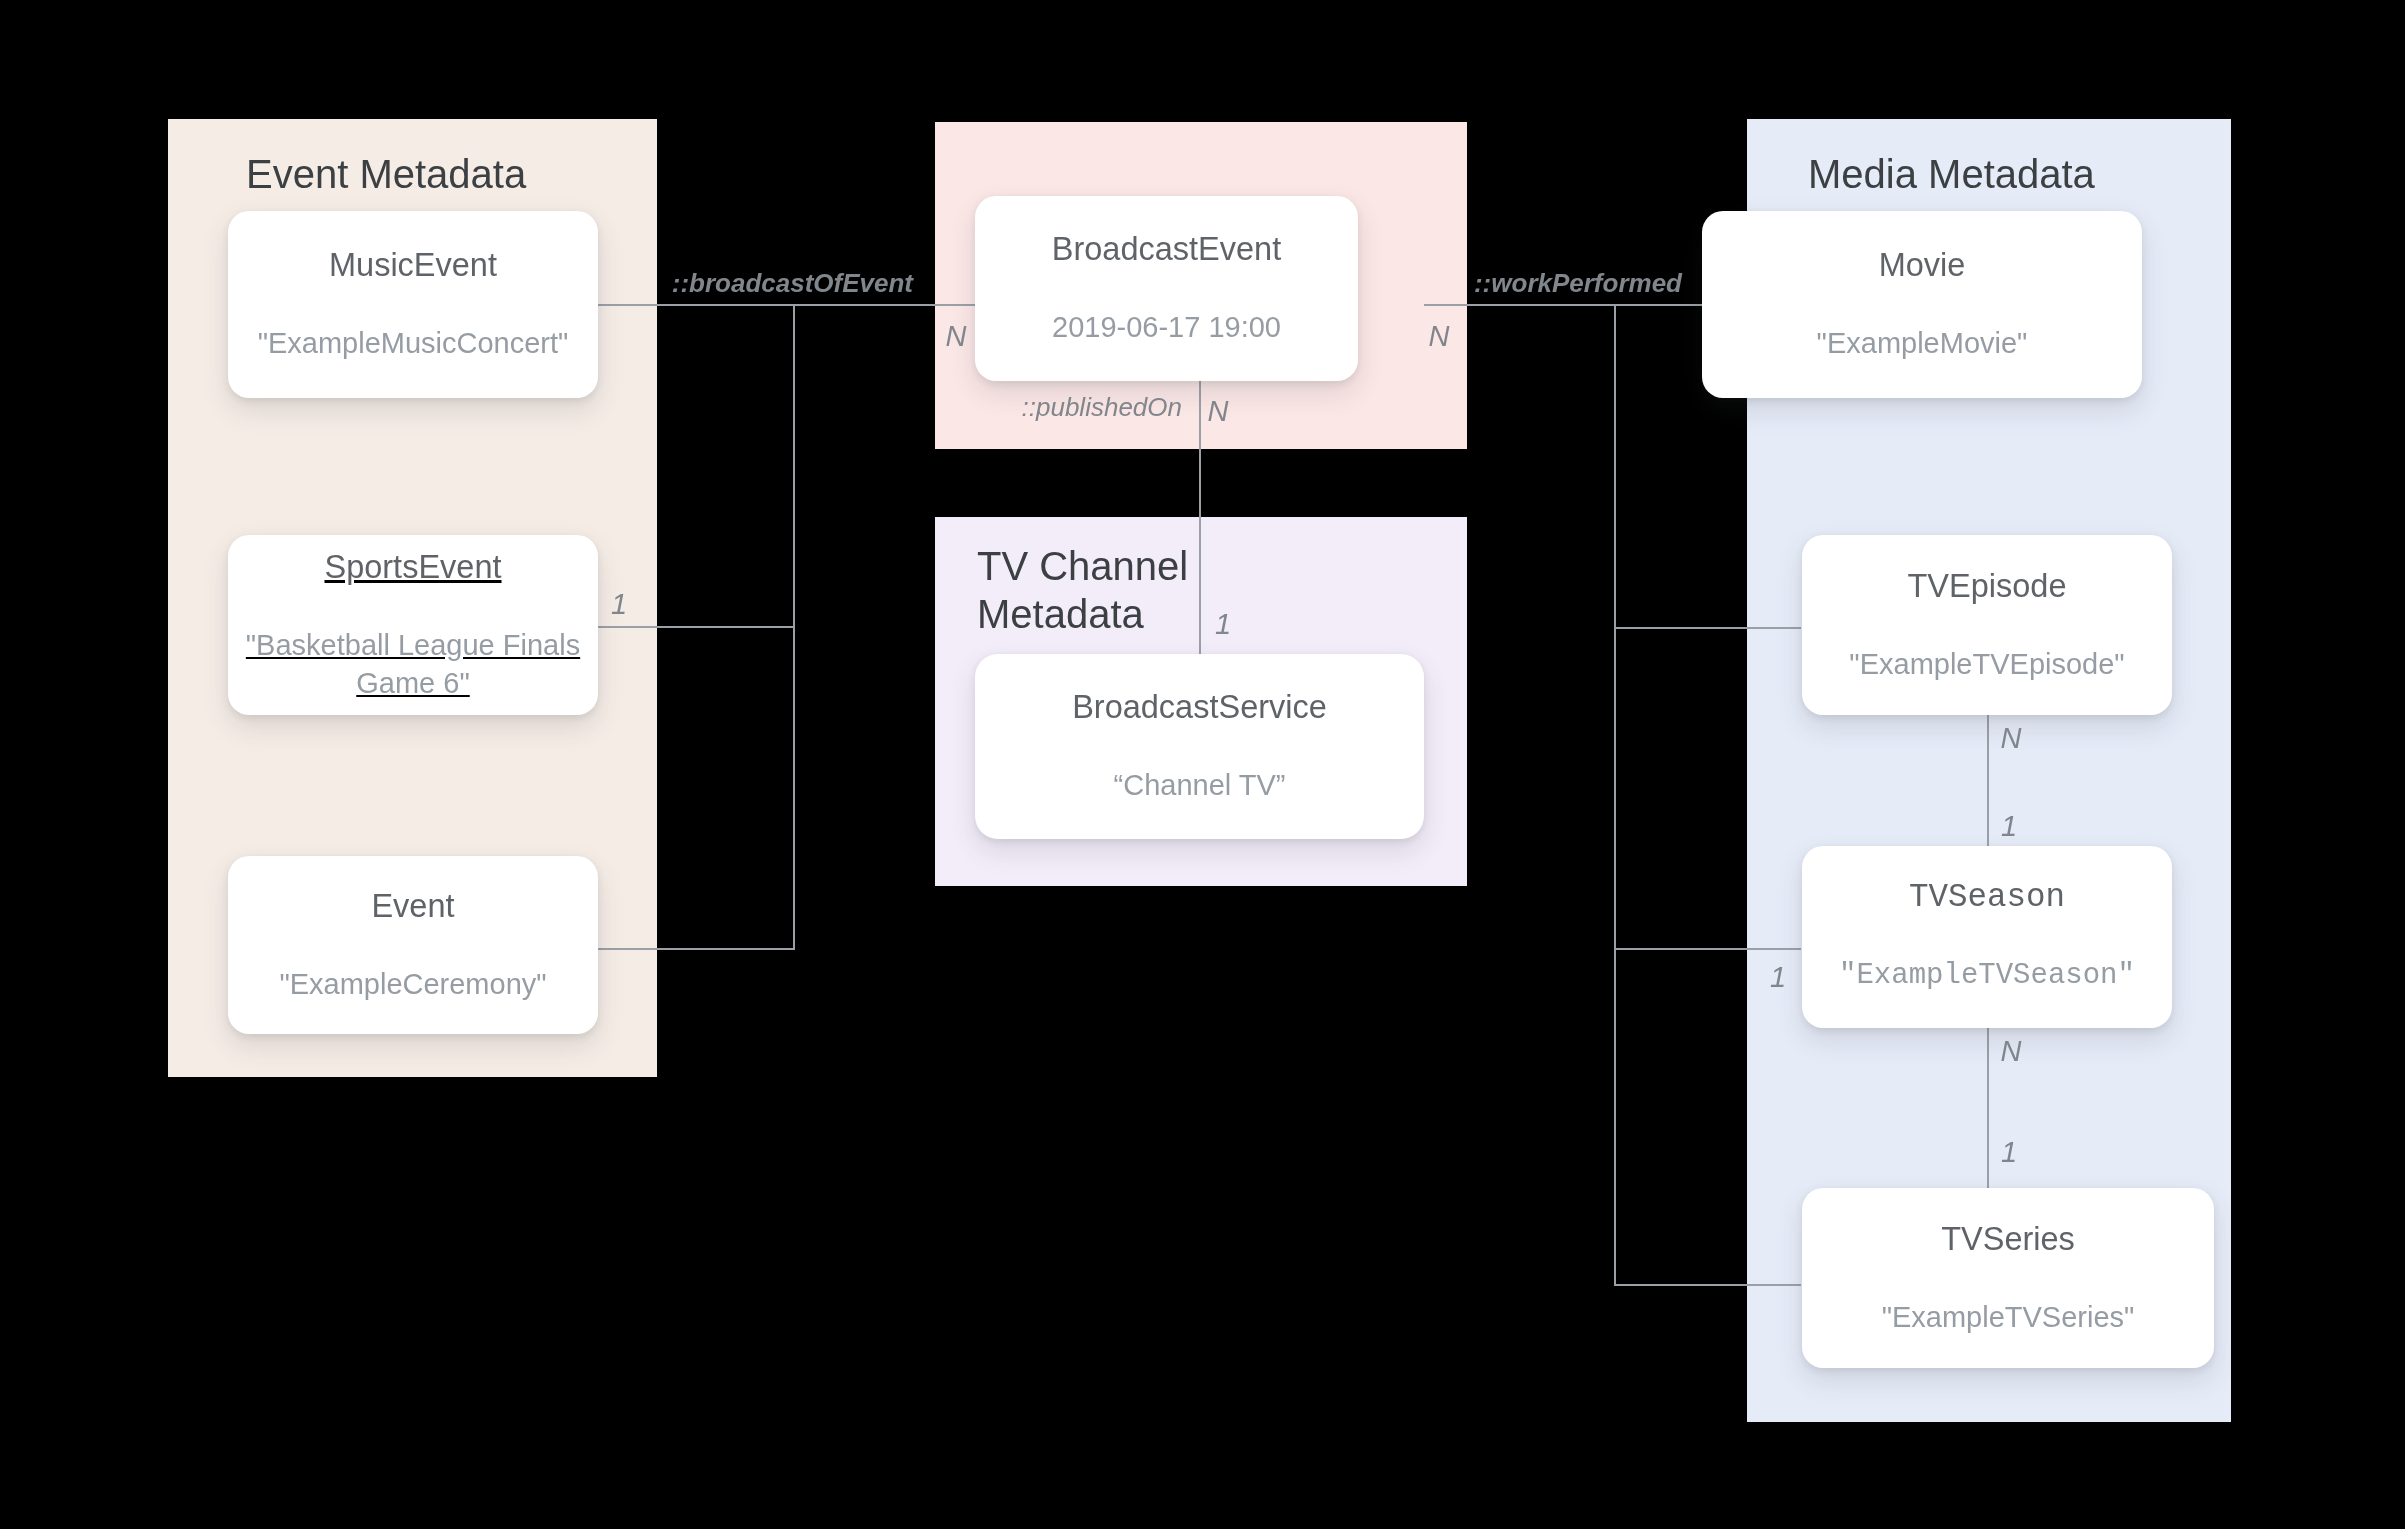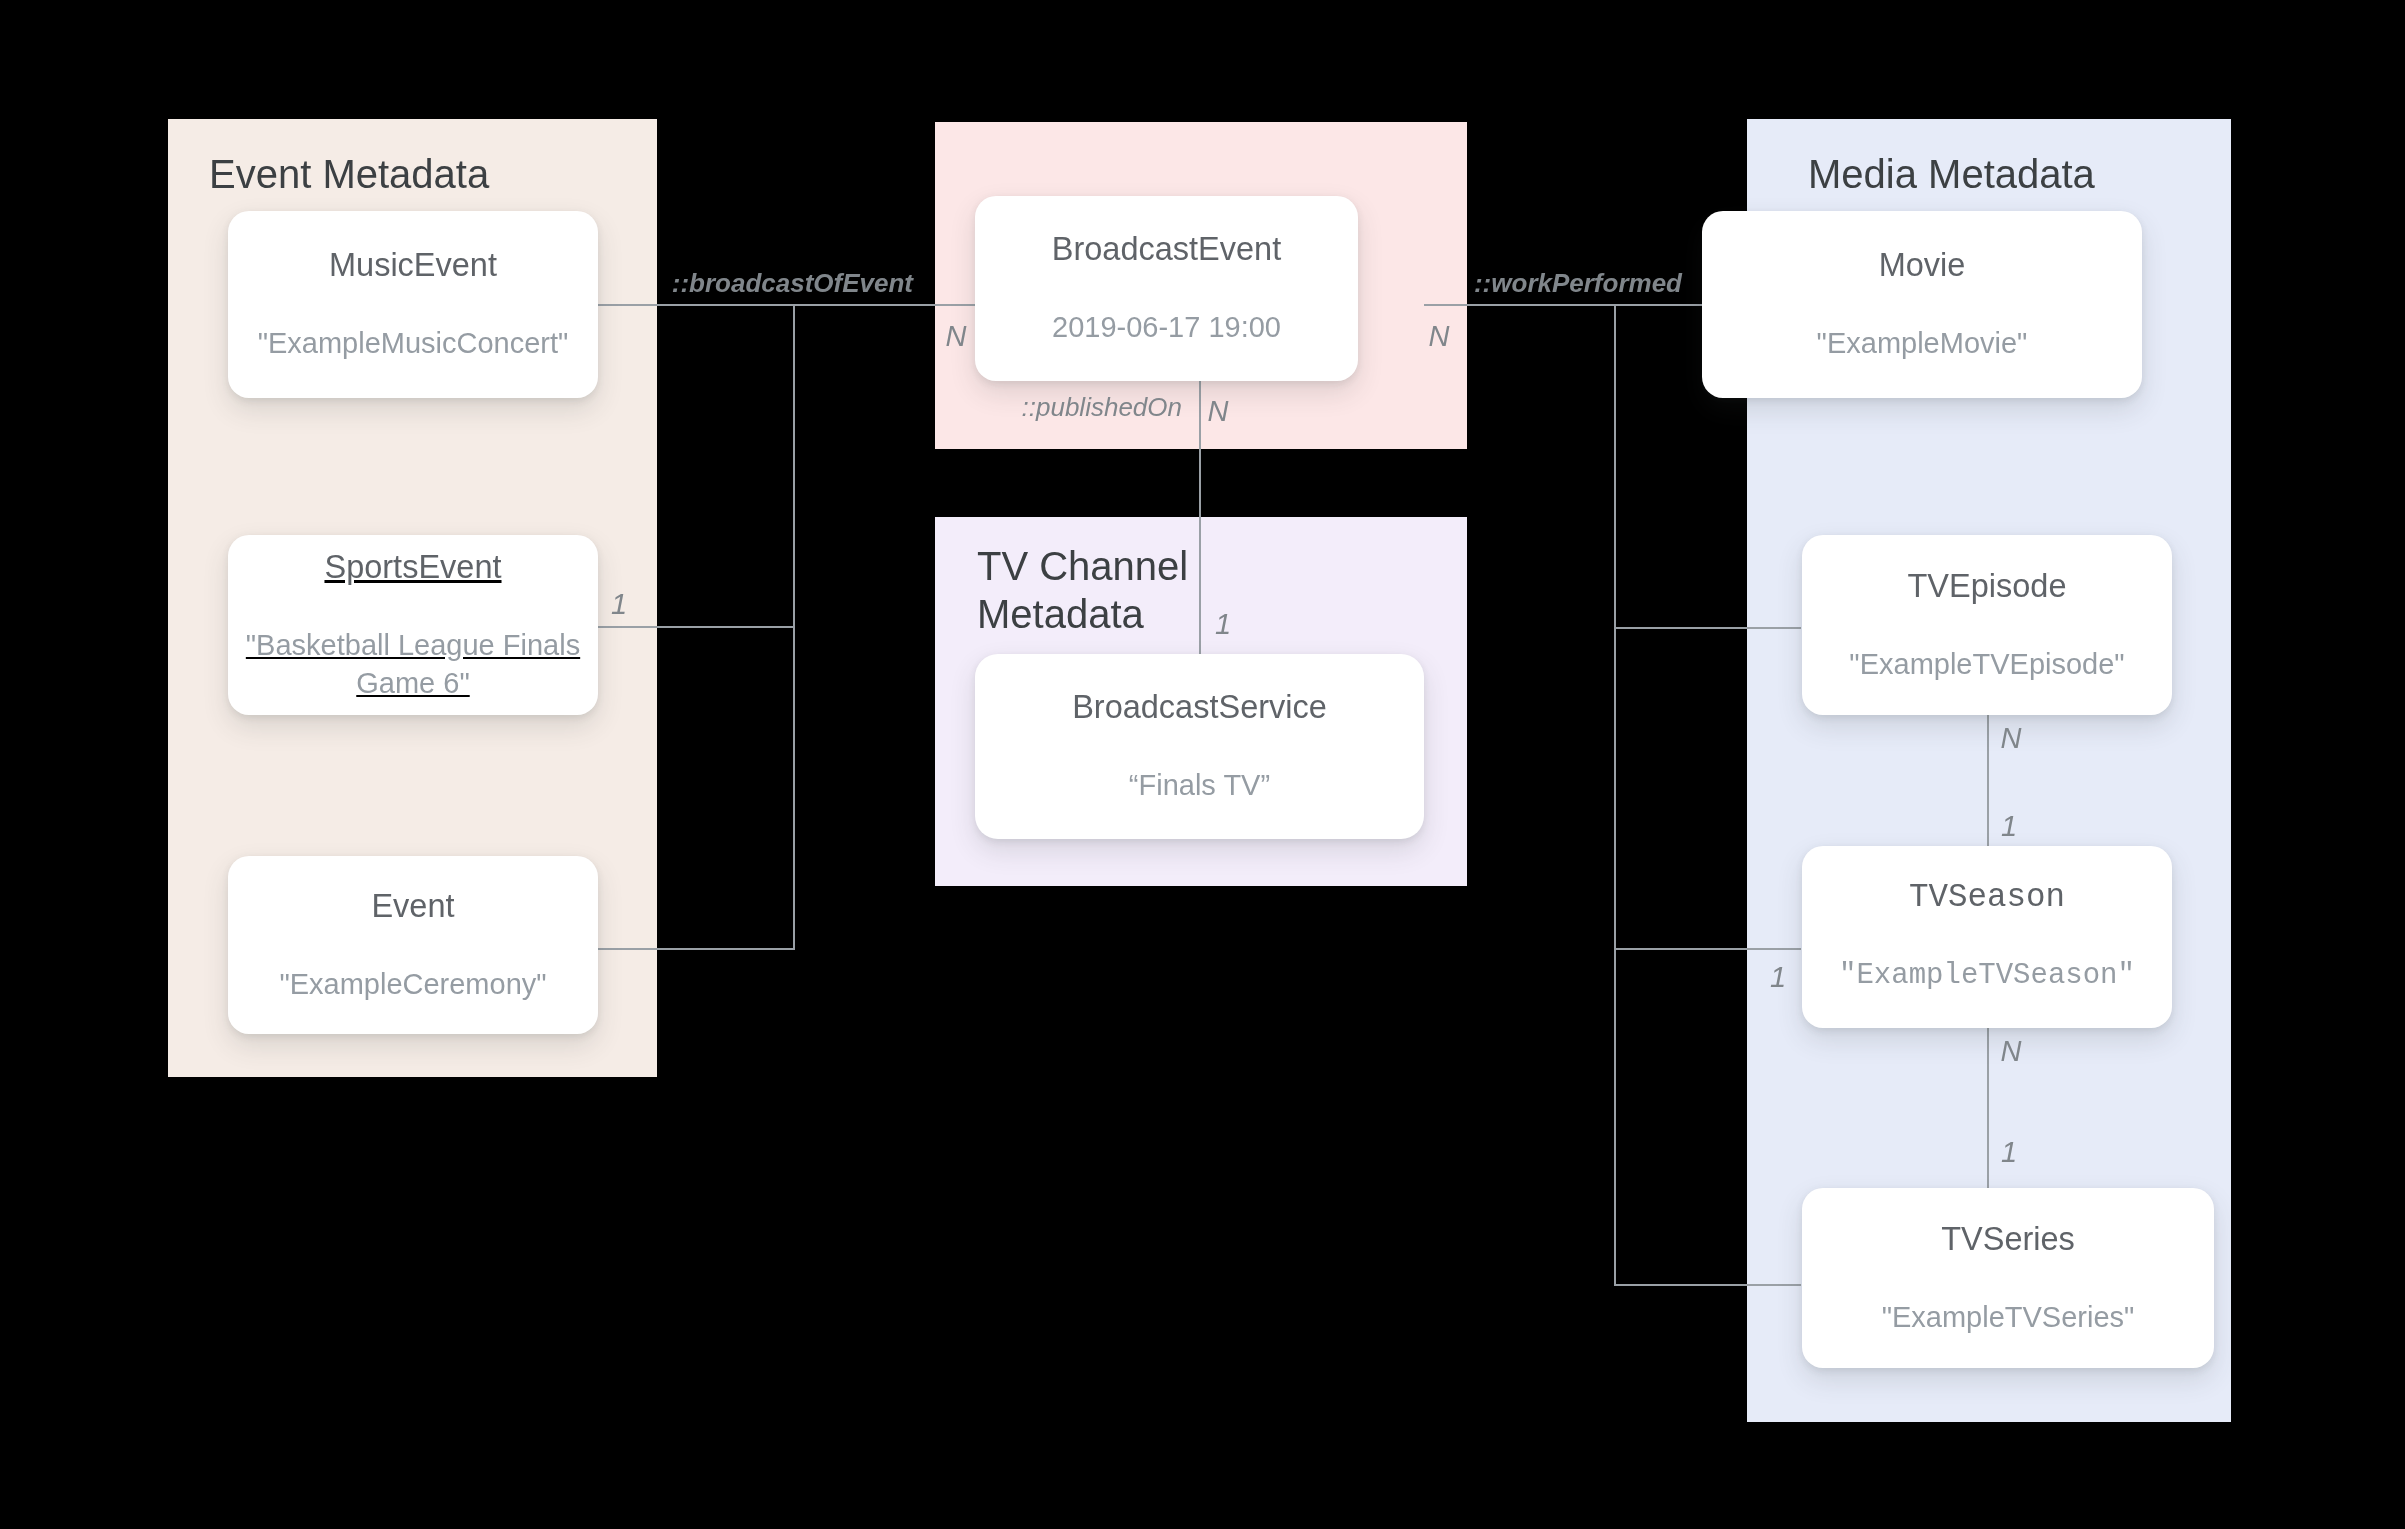--- a/index.html
+++ b/index.html
@@ -19,21 +19,21 @@
     position: absolute;
     box-sizing: border-box;
   }
   .panel-title {
     font-size: 40px;
     font-weight: 400;
     color: #3c4043;
     line-height: 48px;
     margin: 0;
   }
-  .panel-event    { left: 168px;  top: 119px; width: 489px; height: 958px; background: #f5ece6; padding: 31px 0 0 41px; }
+  .panel-event    { left: 168px;  top: 119px; width: 489px; height: 958px; background: #f5ece6; padding: 31px 0 0 78px; }
   .panel-broadcast{ left: 935px;  top: 122px; width: 532px; height: 327px;  background: #fce7e7; }
   .panel-tv       { left: 935px;  top: 517px; width: 532px; height: 369px;  background: #f3edfa; padding: 25px 0 0 42px; }
   .panel-media    { left: 1747px; top: 119px; width: 484px; height: 1303px; background: #e6ebf8; padding: 31px 0 0 61px; }
   .panel-tv .panel-title { width: 277px; }
 
   .line {
     position: absolute;
     background: #9aa0a6;
   }
 
@@ -146,21 +146,21 @@
     <div class="card-sub">"ExampleCeremony"</div>
   </div>
 
   <div class="card card-bevent">
     <div class="card-title">BroadcastEvent</div>
     <div class="card-sub">2019-06-17 19:00</div>
   </div>
 
   <div class="card card-bservice">
     <div class="card-title">BroadcastService</div>
-    <div class="card-sub">“Finals TV”</div>
+    <div class="card-sub">“Channel TV”</div>
   </div>
 
   <div class="card card-movie">
     <div class="card-title">Movie</div>
     <div class="card-sub">"ExampleMovie"</div>
   </div>
 
   <div class="card card-episode">
     <div class="card-title">TVEpisode</div>
     <div class="card-sub">"ExampleTVEpisode"</div>

